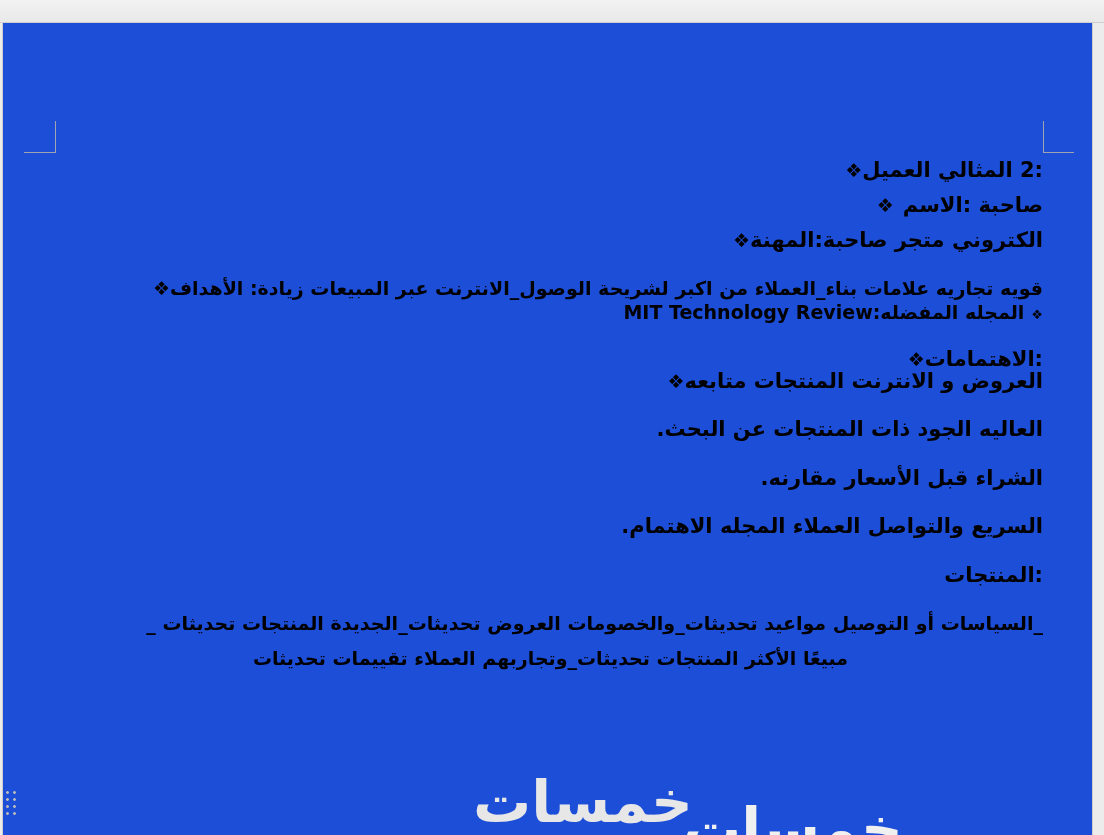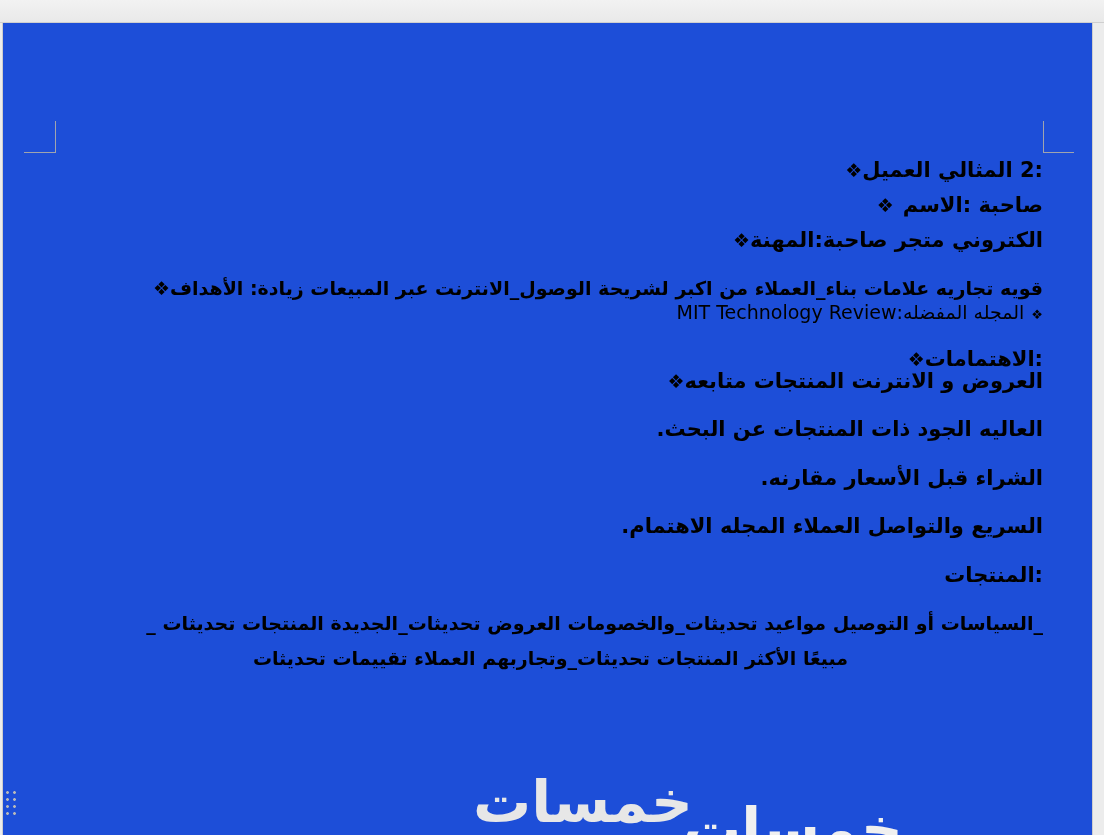--- a/index.html
+++ b/index.html
@@ -31,21 +31,21 @@
     text-align:right;white-space:nowrap;
     font-weight:bold;font-size:21px;line-height:34px;color:#000;
   }
   .bullet{font-size:19px;}
   .l1{top:130px;padding-right:38px;}
   .l2{top:165px;padding-right:55px;}
   .l2 .bullet{margin-right:9px;}
   .l3{top:200px;padding-right:42px;text-align:right;}
   .l4{top:248px;padding-right:2px;font-size:19px;}
   .l5{top:272px;padding-right:84px;font-size:20px;font-weight:normal;}
-  .l5 .txt{font-weight:normal;font-size:19px;}
+  .l5 .txt{font-weight:bold;font-size:19px;}
   .l5 .bullet{font-size:13px;margin-left:7px;}
   .l6{top:319px;padding-right:42px;}
   .l7{top:341px;padding-right:43px;}
   .l8{top:389px;padding-right:76px;}
   .l9{top:438px;padding-right:110px;}
   .l10{top:486px;padding-right:108px;}
   .l11{top:535px;padding-right:130px;}
   .l12{top:583px;padding-right:2px;font-size:19px;}
   .l13{top:618px;padding-right:0;text-align:center;font-size:19px;}
 

